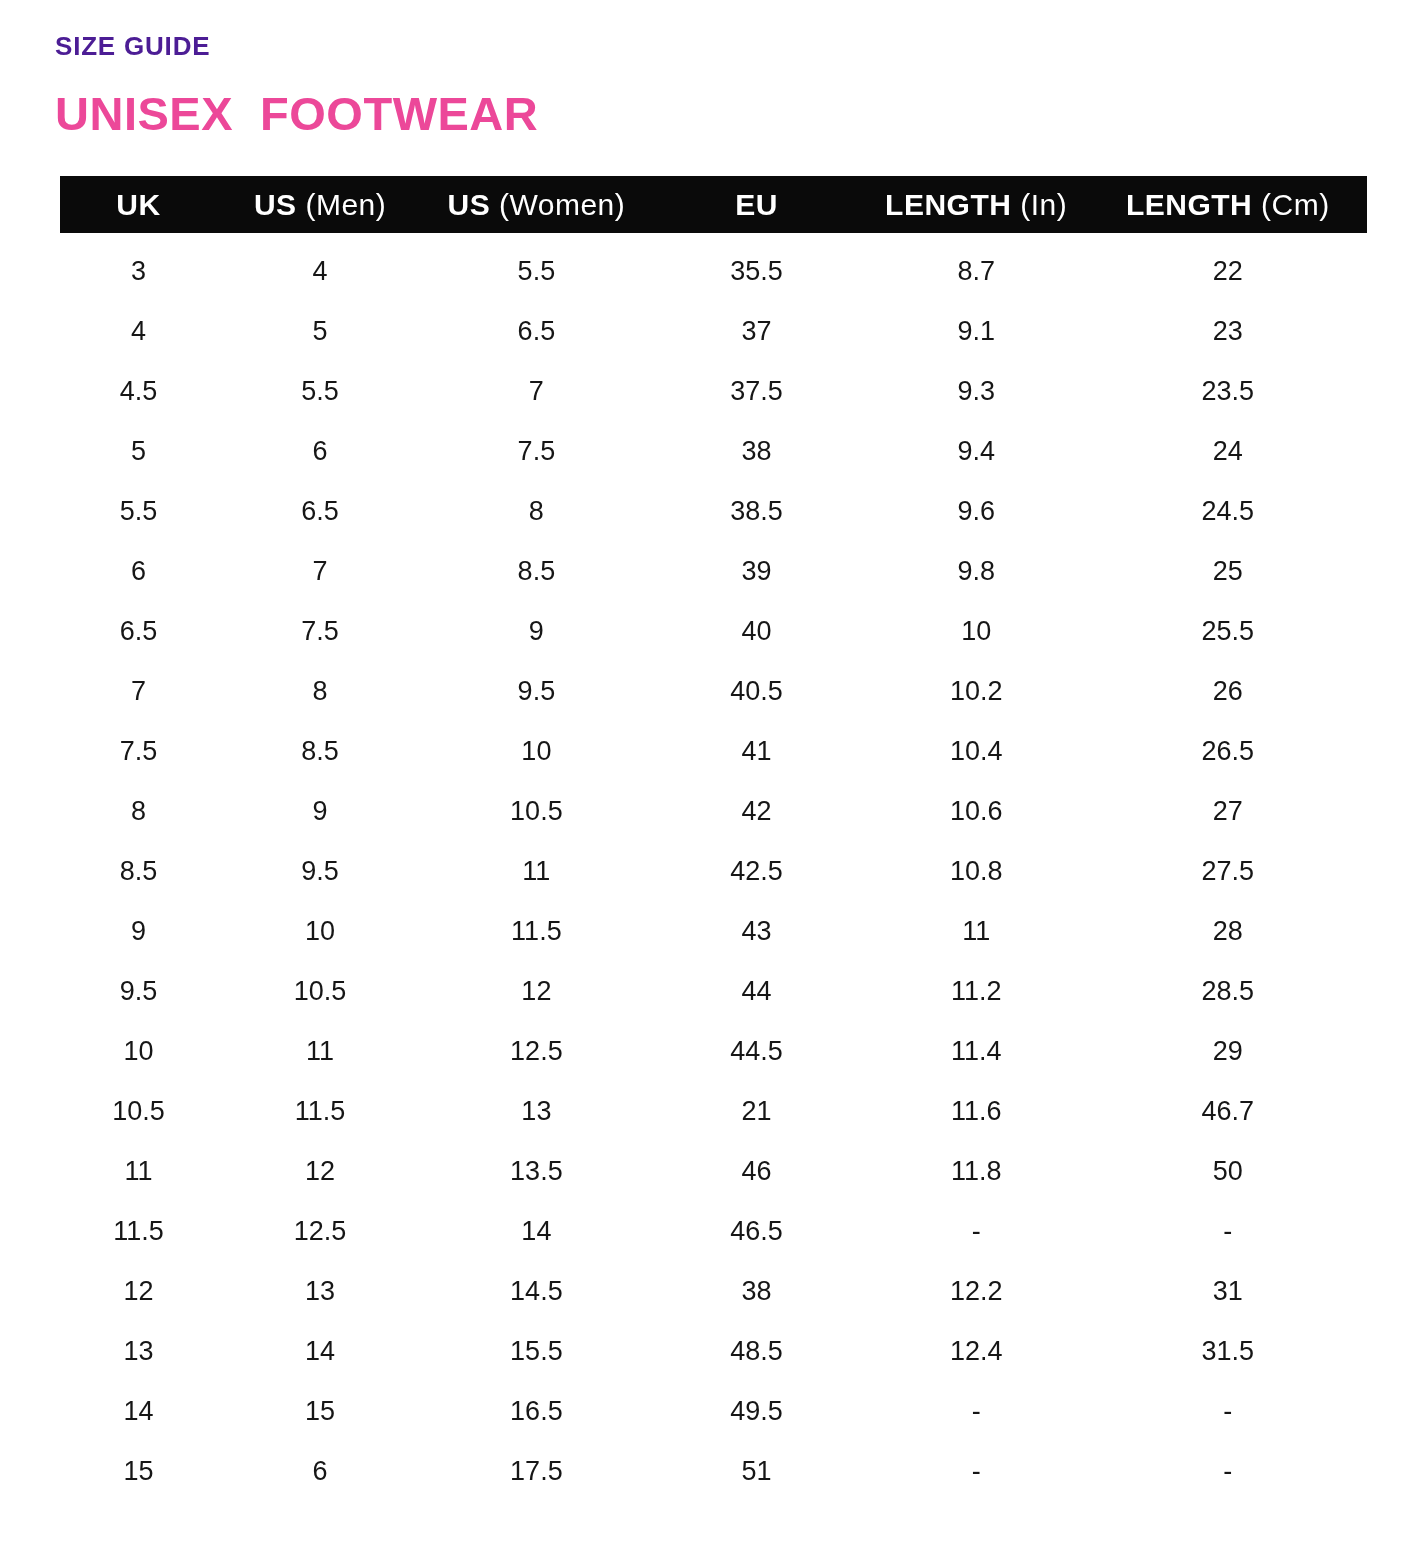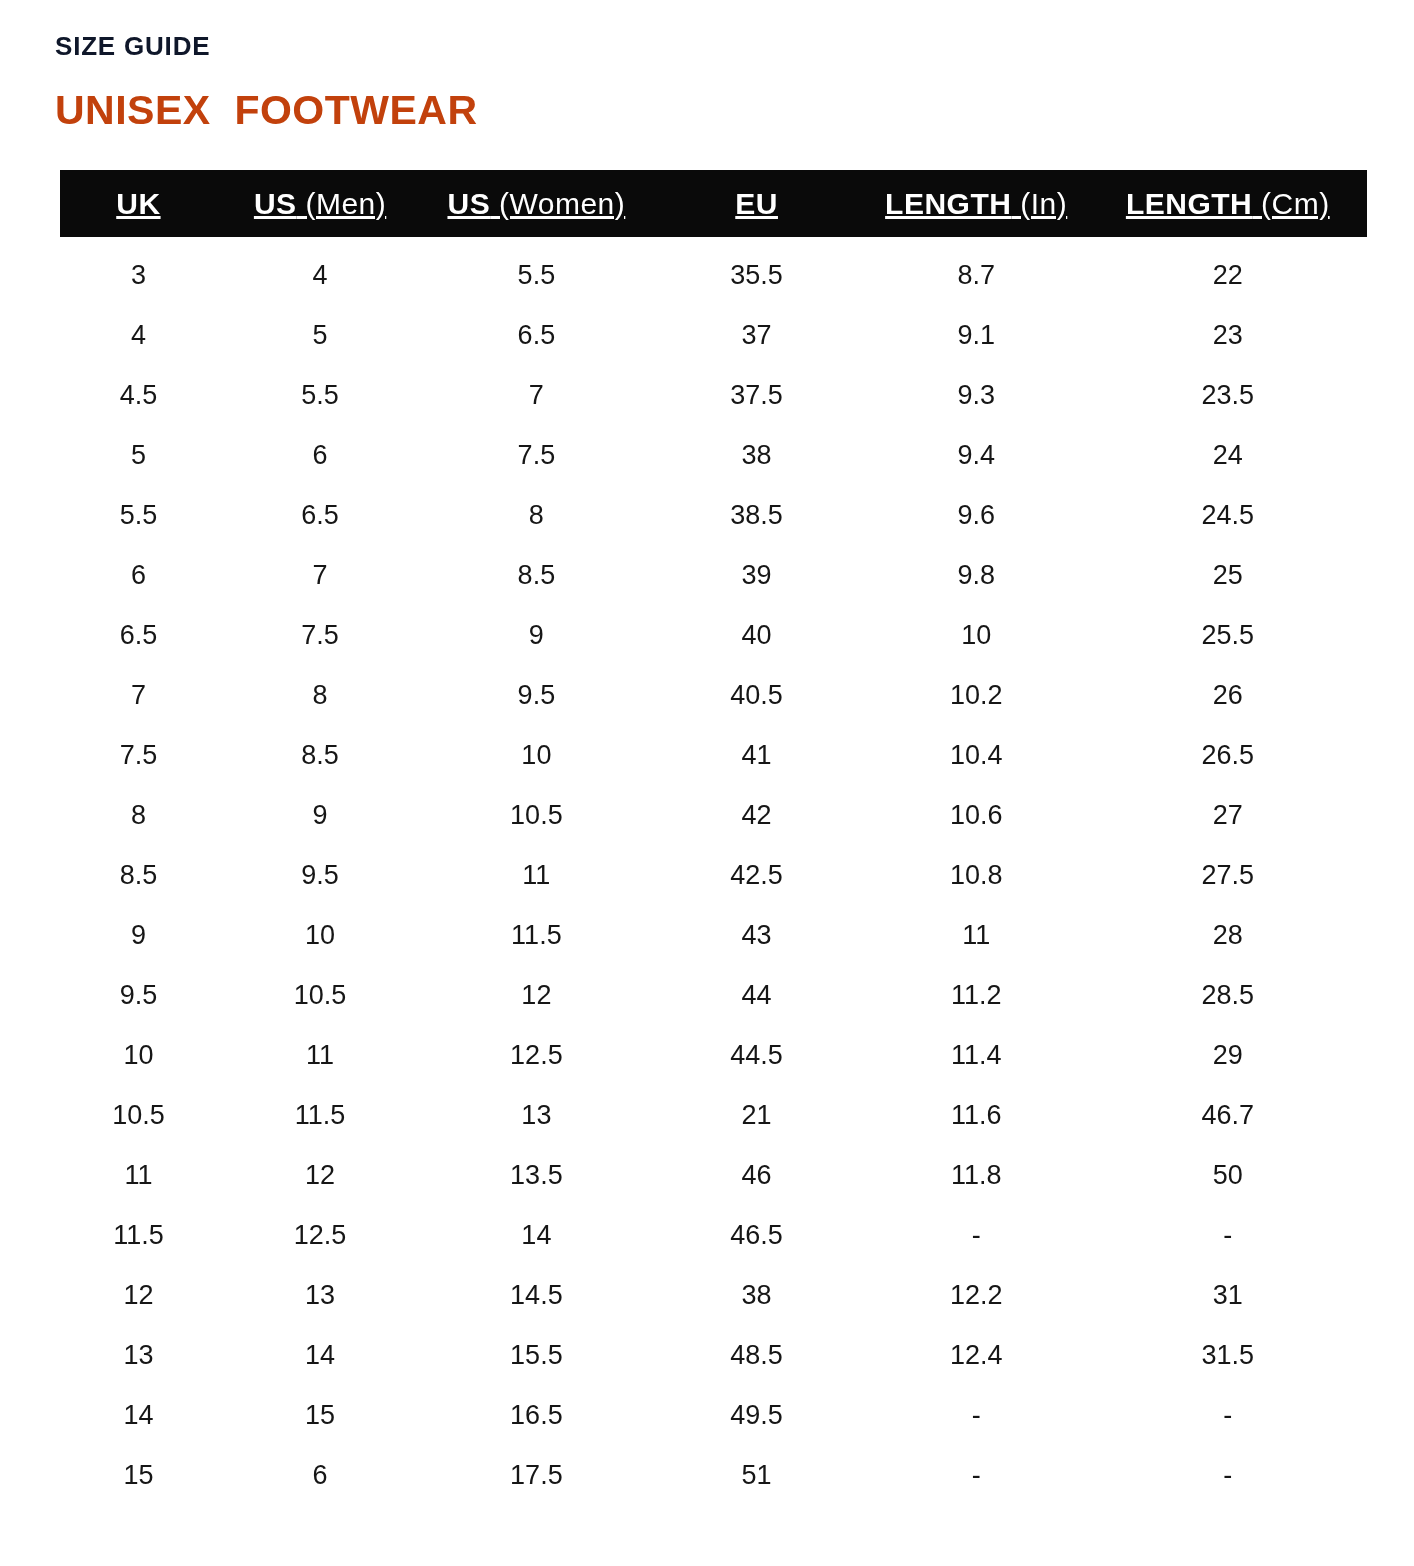--- a/index.html
+++ b/index.html
@@ -15,52 +15,51 @@
   .page {
     width: 1414px;
     height: 1566px;
     position: relative;
   }
   .eyebrow {
     margin: 33px 12px 0 55px;
     font-size: 26px;
     font-weight: 700;
     letter-spacing: 0.8px;
-    color: #0f172a;
+    color: #4c1d95;
     line-height: 1;
   }
   .title {
     margin: 31px 0 0 55px;
-    font-size: 41px;
+    font-size: 47px;
     font-weight: 700;
     letter-spacing: 0.5px;
-    color: #c2410c;
+    color: #ec4899;
     line-height: 1;
     white-space: pre;
   }
   .table-wrap {
     margin: 39px 47px 0 60px;
   }
   table.size-table {
     width: 100%;
     border-collapse: collapse;
     table-layout: fixed;
   }
   thead th {
     background: #0a0a0a;
     color: #ffffff;
-    height: 67px;
+    height: 57px;
     font-size: 30px;
     font-weight: 400;
     text-align: center;
     vertical-align: middle;
     letter-spacing: 0.5px;
     padding: 0;
     white-space: nowrap;
-    text-decoration: underline;
   }
   thead th .hdr-bold {
     font-weight: 700;
   }
   thead th .hdr-normal {
     font-weight: 400;
   }
   tbody::before {
     content: "";
     display: table-row;

